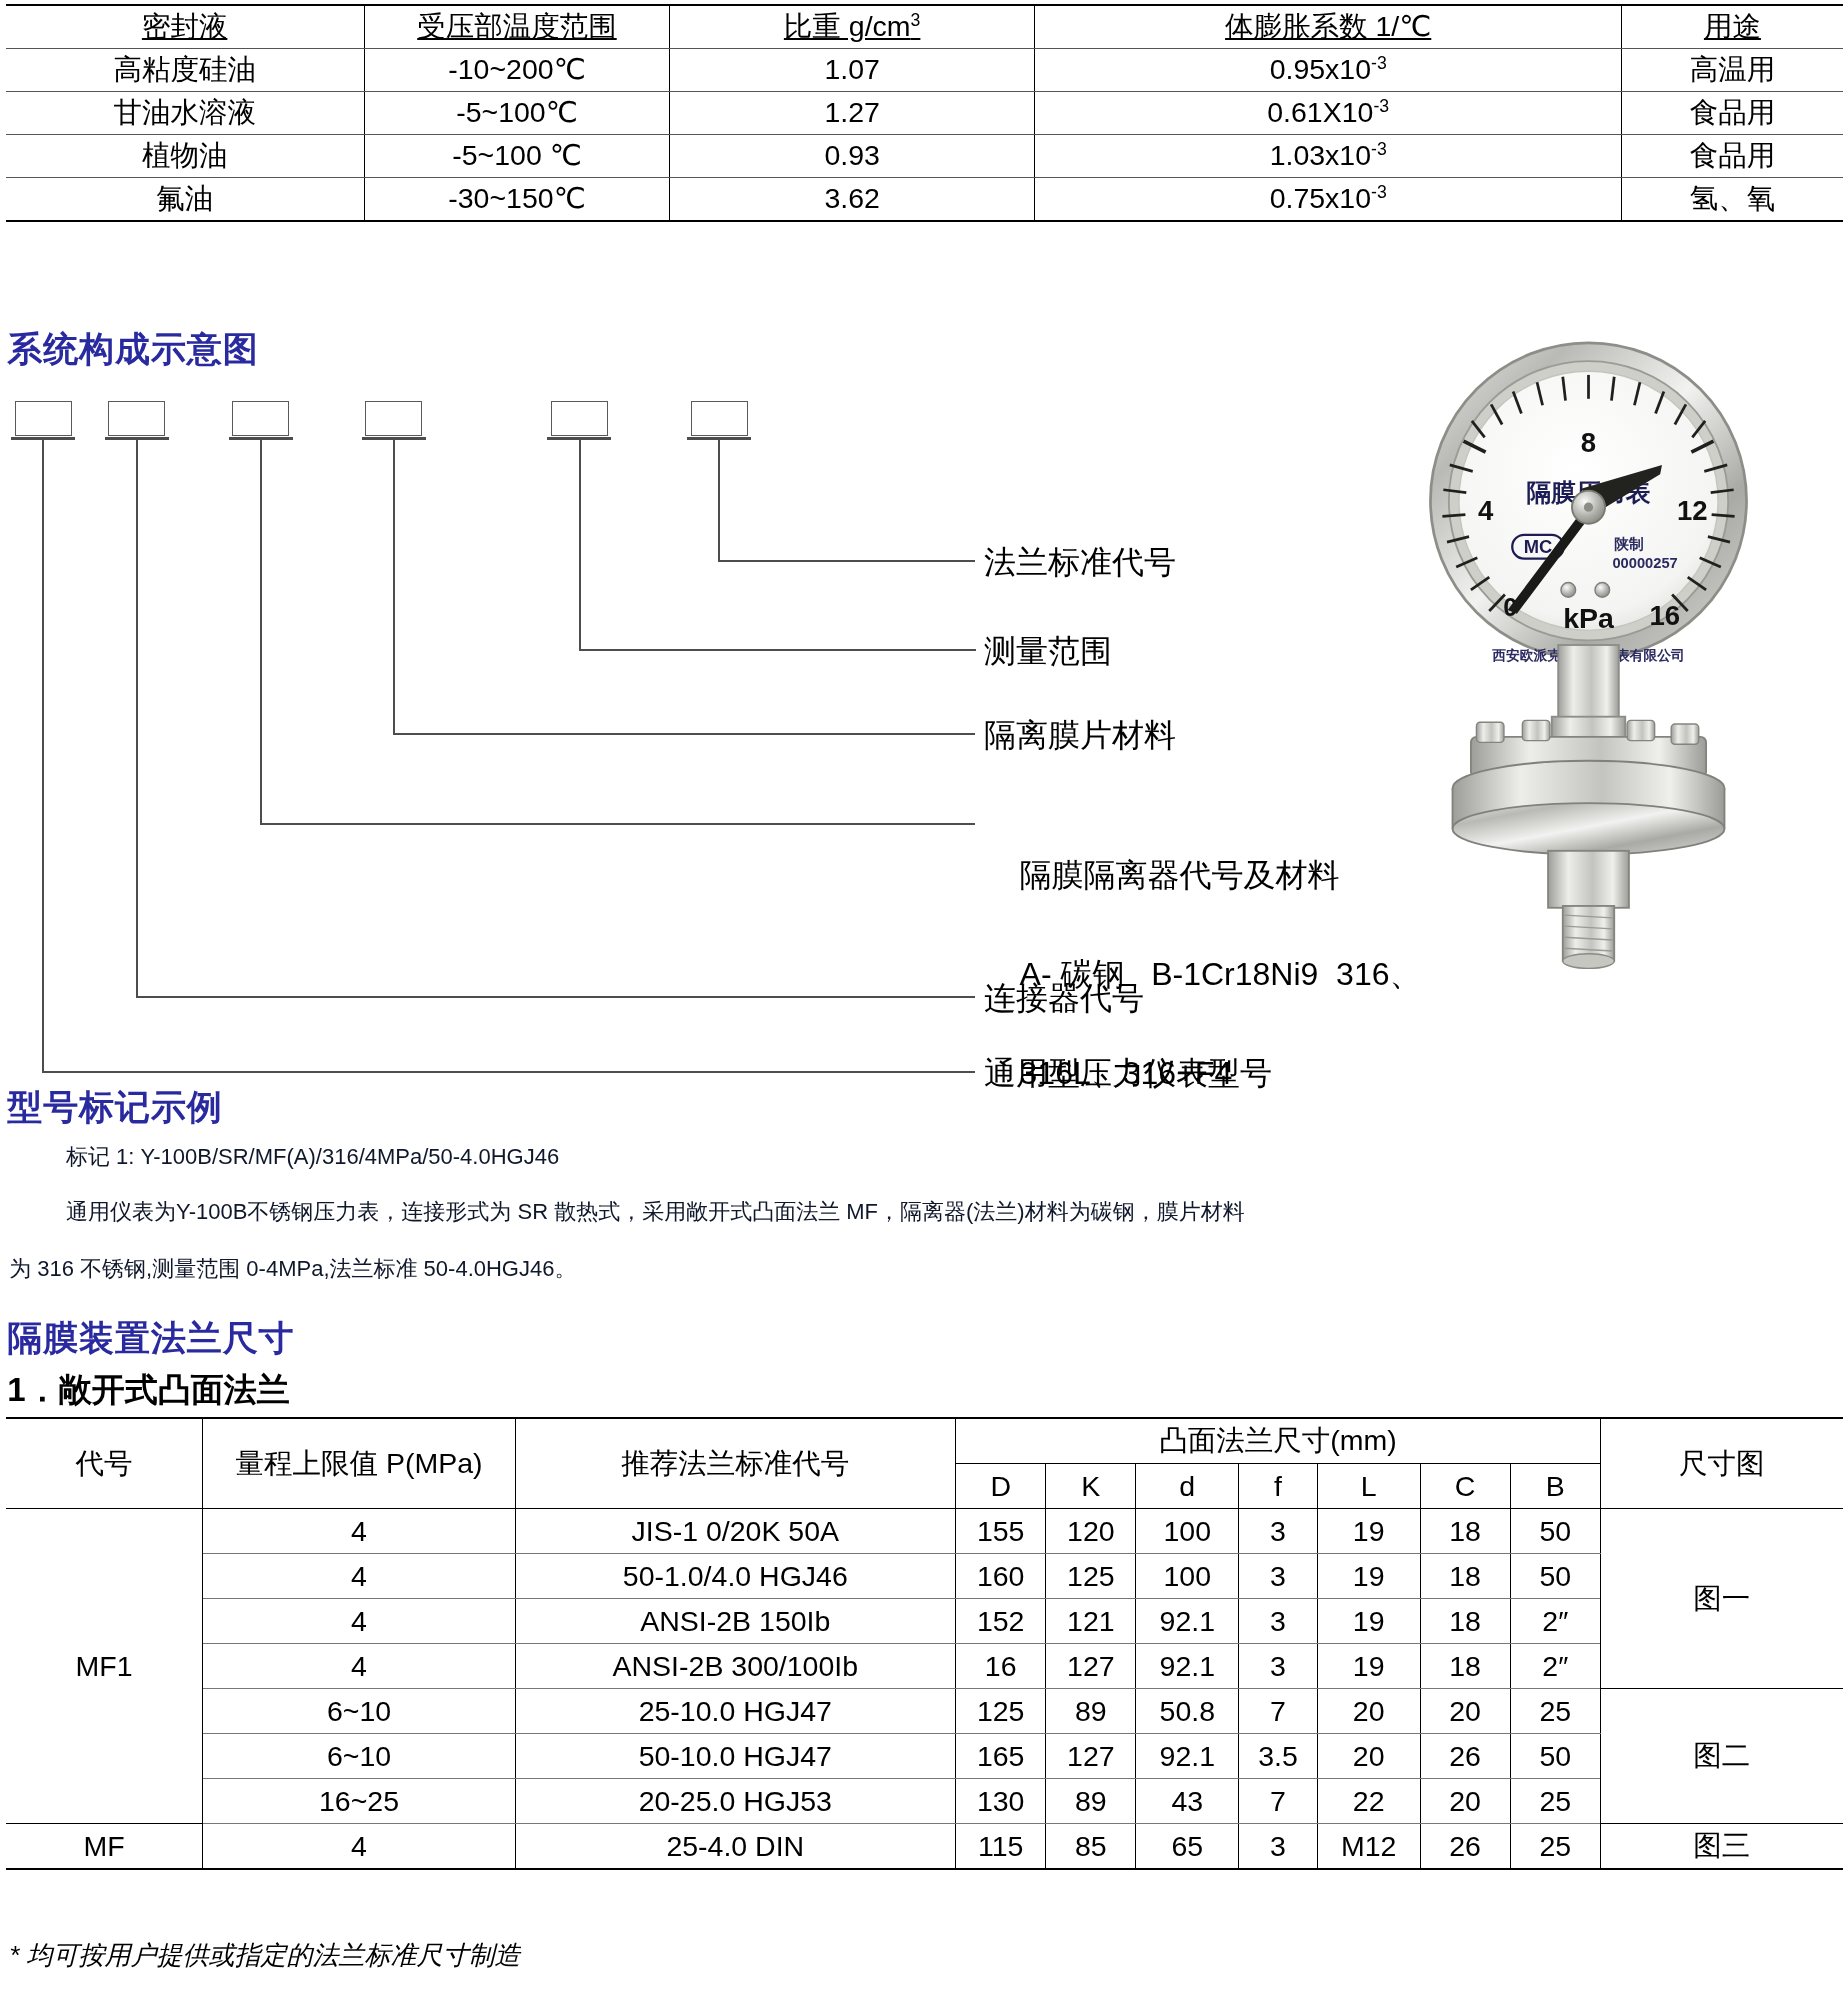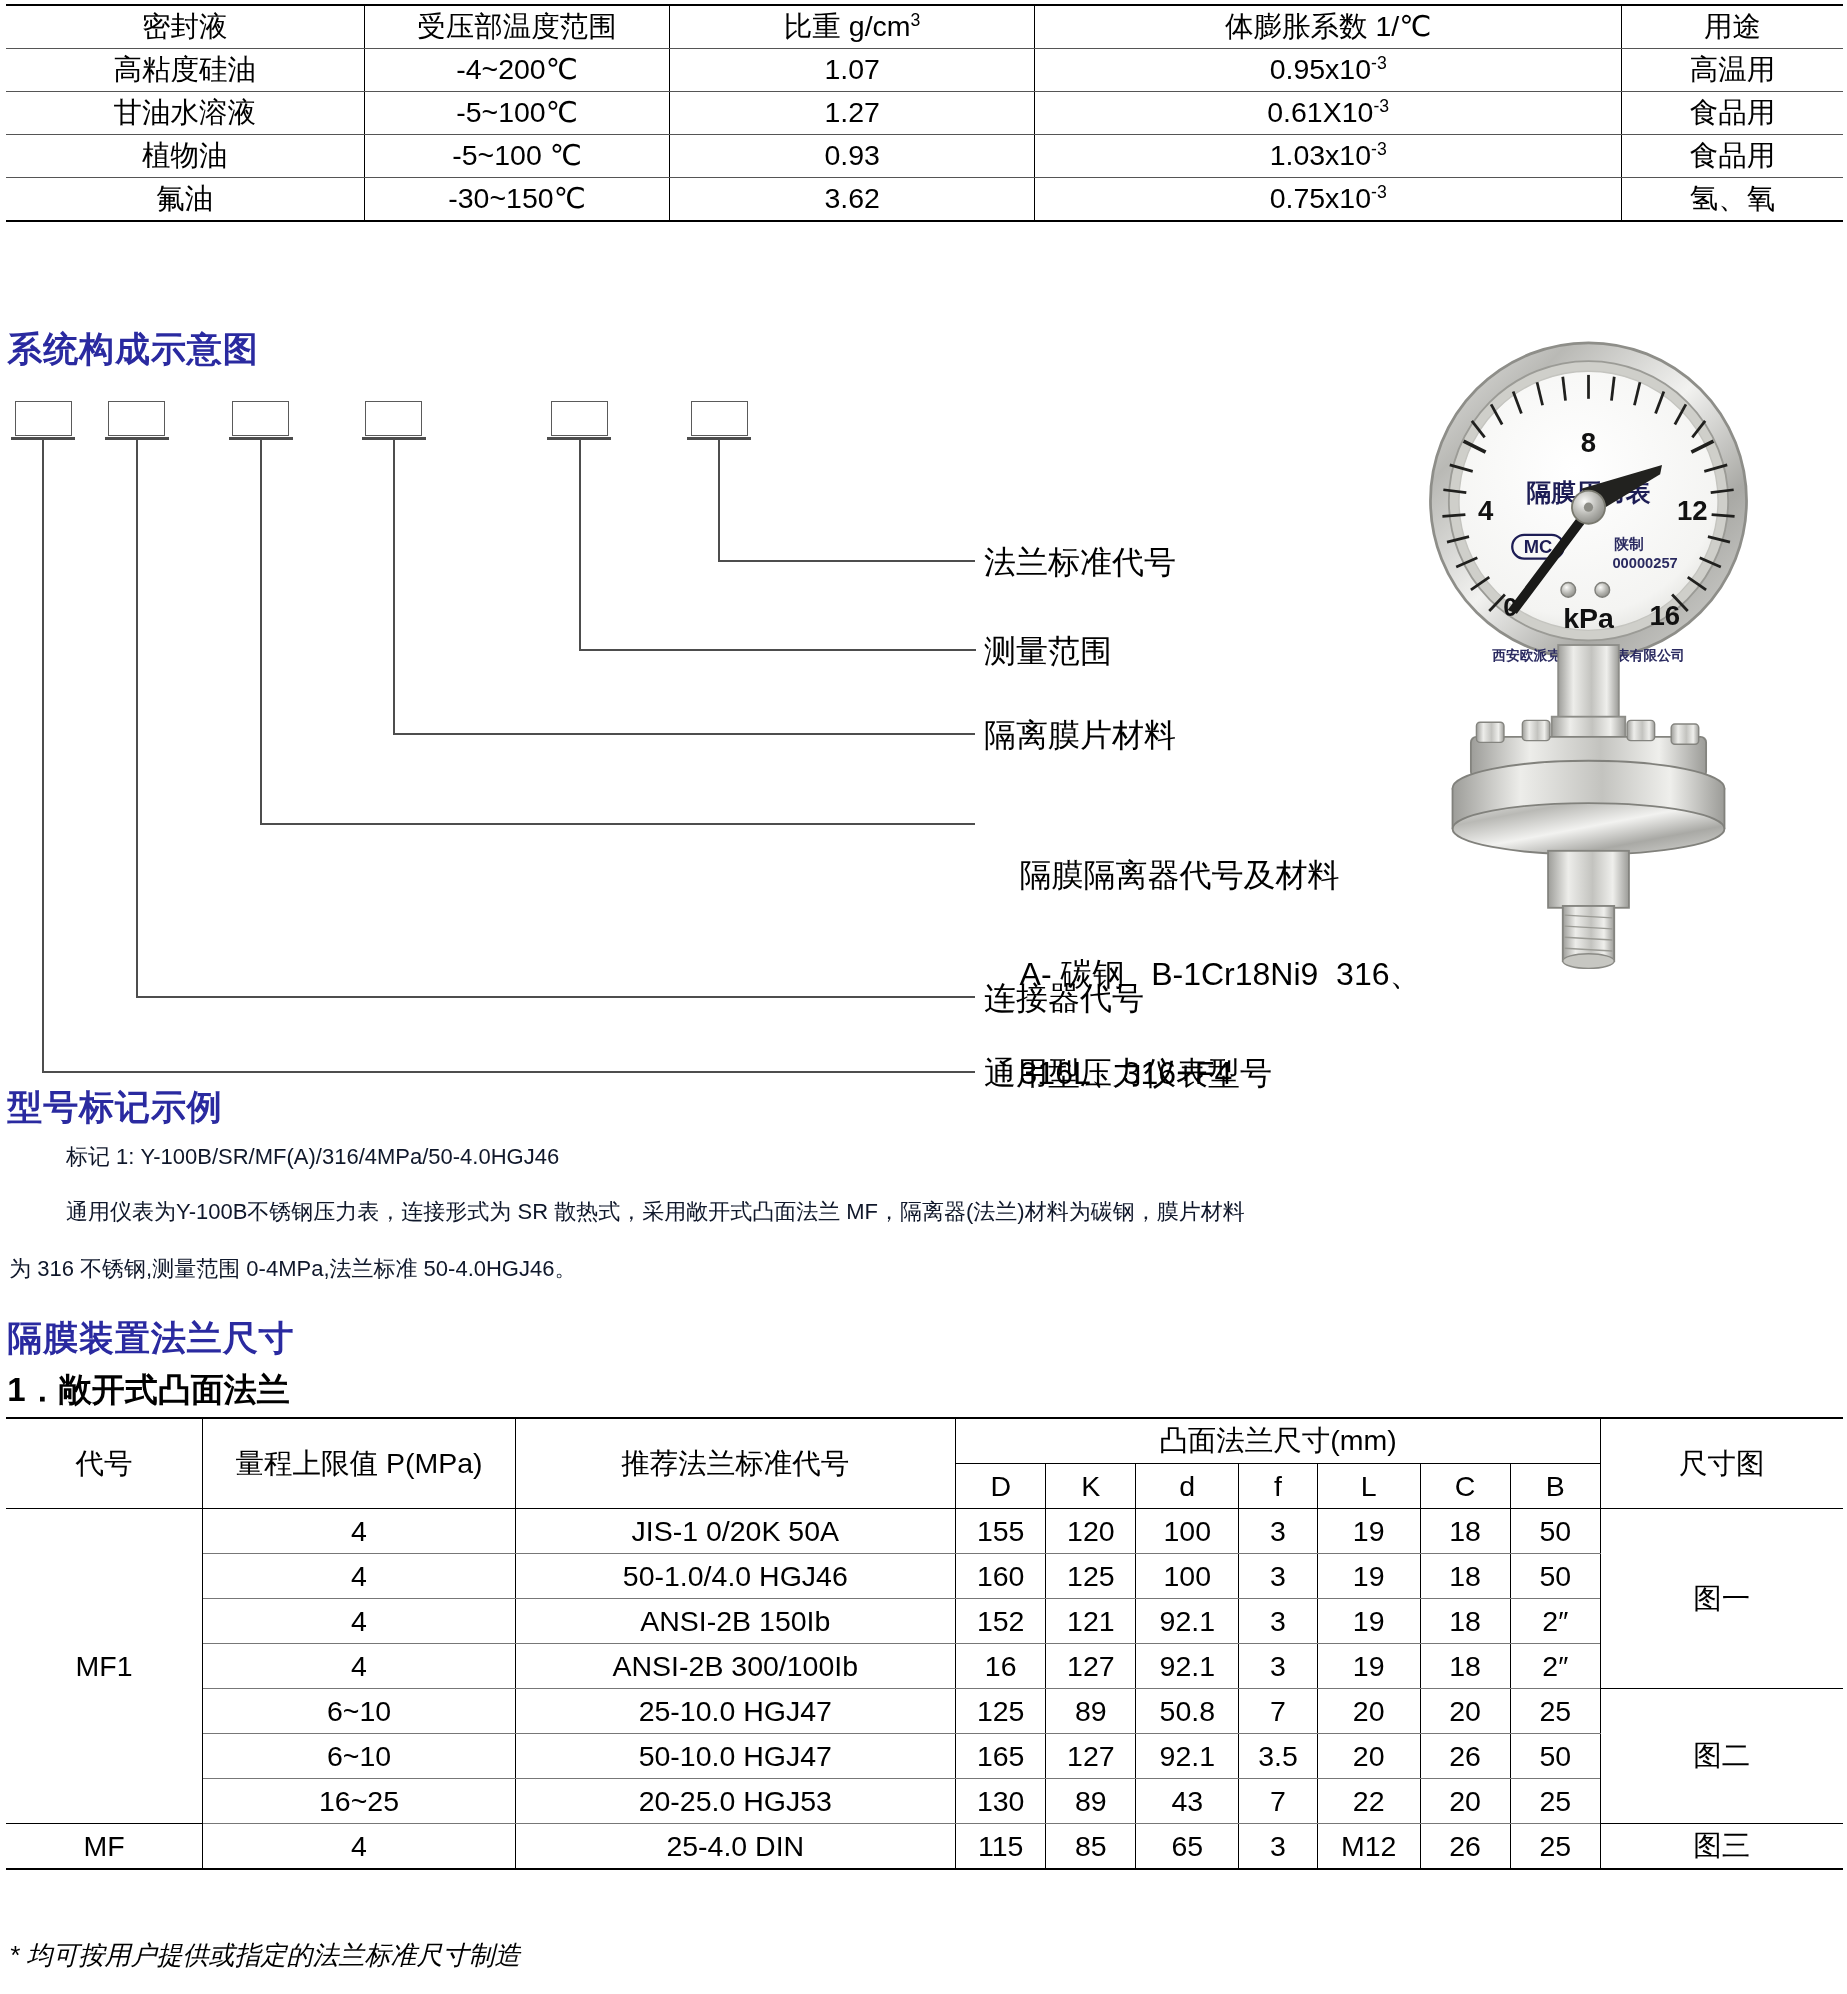--- a/index.html
+++ b/index.html
@@ -18,21 +18,21 @@
     border-right:1.8px solid #000;
     border-top:1.8px solid #555;
     border-bottom:1.8px solid #555;
     text-align:center;vertical-align:middle;
     height:40px;font-weight:400;
   }
   .seal-table tr:first-child td{border-top:2.8px solid #000;}
   .seal-table tr:last-child td{border-bottom:2.8px solid #000;}
   .seal-table td:first-child{border-left:none;}
   .seal-table td:last-child{border-right:none;}
-  .seal-table .hrow td{font-weight:400;}
+  .seal-table .hrow td{font-weight:400;text-decoration:underline;}
   sup{font-size:0.62em;vertical-align:super;line-height:0;}
 
   
   .sec-head{
     position:absolute;color:#2a2aa0;font-weight:bold;font-size:35px;
     letter-spacing:0.9px;
   }
   .sub-head{
     position:absolute;color:#000;font-weight:bold;font-size:33px;
   }
@@ -81,21 +81,21 @@
   <tbody>
     <tr class="hrow">
       <td style="width:317px">密封液</td>
       <td style="width:269px">受压部温度范围</td>
       <td style="width:322px">比重 g/cm<sup>3</sup></td>
       <td style="width:520px">体膨胀系数 1/℃</td>
       <td style="width:194px">用途</td>
     </tr>
     <tr>
       <td>高粘度硅油</td>
-      <td>-4~200℃</td>
+      <td>-10~200℃</td>
       <td>1.07</td>
       <td><span>0.95x10</span><sup>-3</sup></td>
       <td>高温用</td>
     </tr>
     <tr>
       <td>甘油水溶液</td>
       <td>-5~100℃</td>
       <td>1.27</td>
       <td><span>0.61X10</span><sup>-3</sup></td>
       <td>食品用</td>

